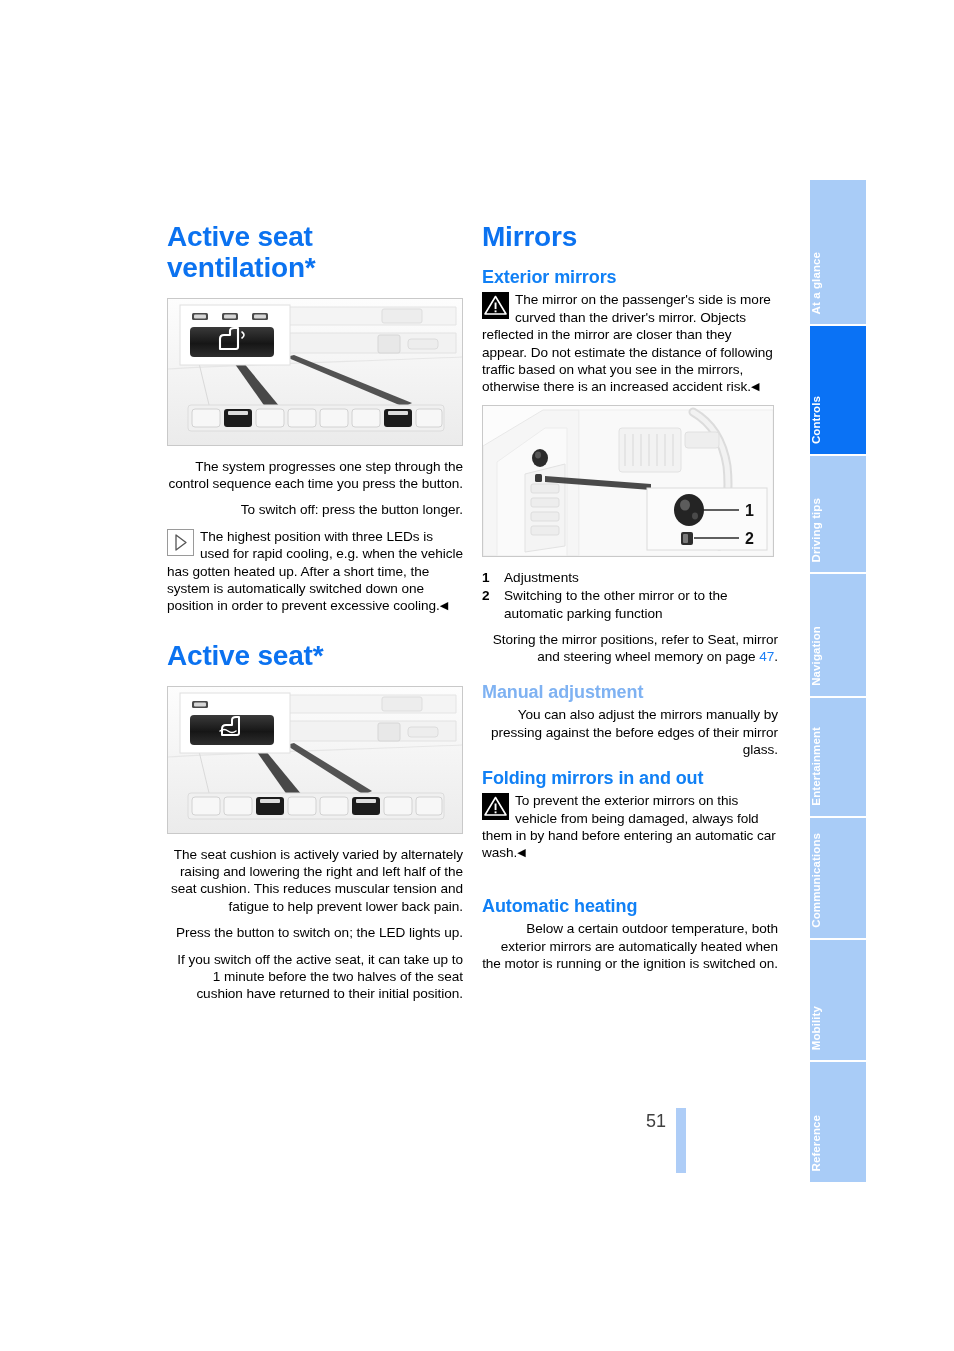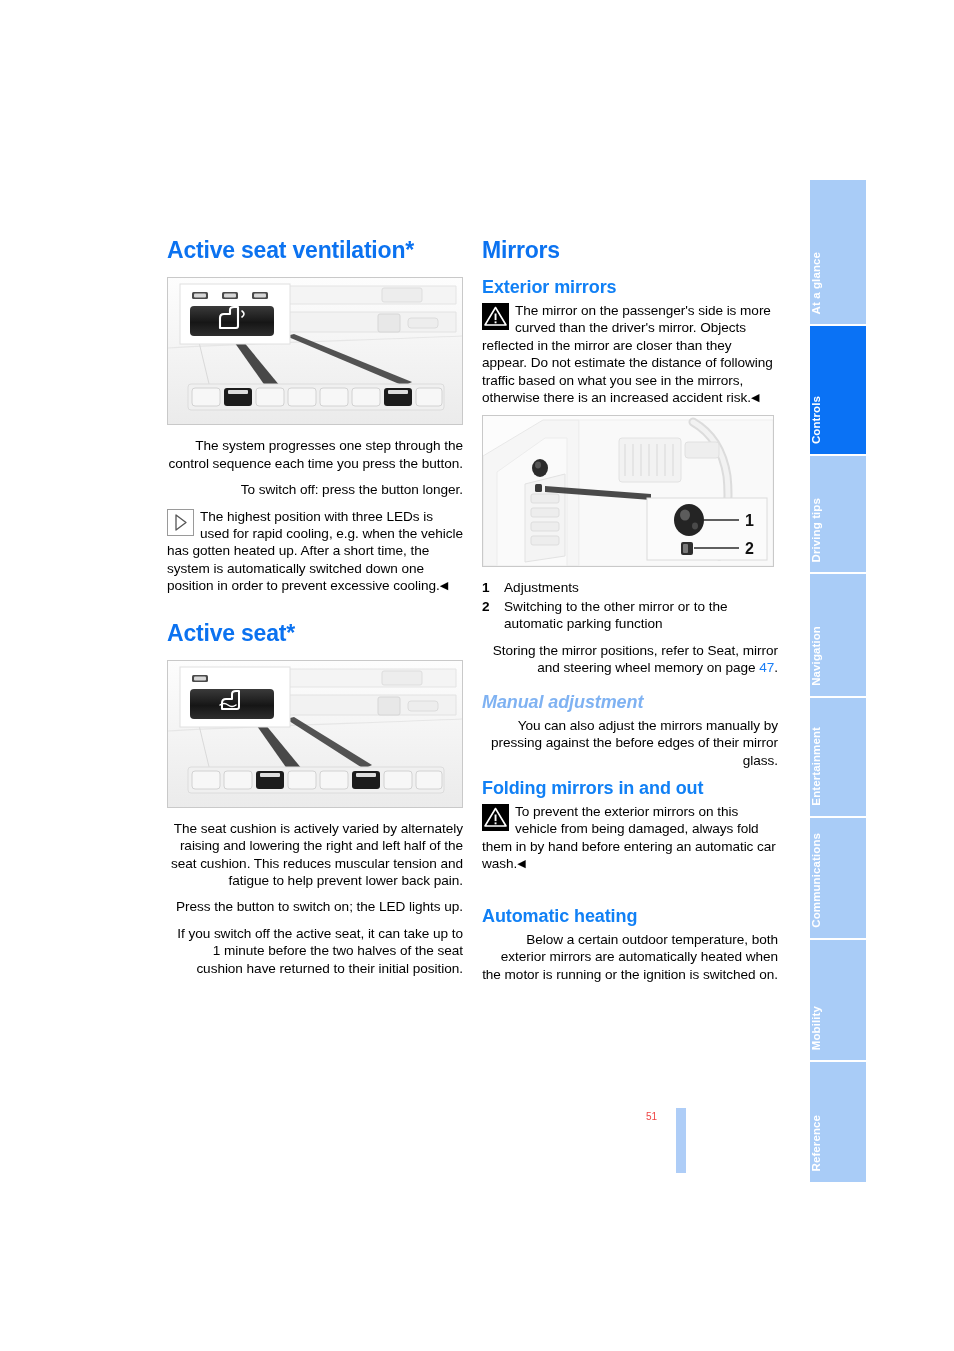--- a/index.html
+++ b/index.html
@@ -25,38 +25,37 @@
   .col {
     position: absolute;
     top: 222px;
     width: 296px;
   }
   .col-left  { left: 167px; }
   .col-right { left: 482px; }
 
   
   h1.section-title {
-    font-size: 23px;
+    font-size: 28px;
     font-weight: bold;
     color: #0b72f0;
-    margin: 16px 0 14px 0;
+    margin: 0 0 14px 0;
     letter-spacing: -0.2px;
     line-height: 1.1;
   }
   h2.sub-title {
     font-size: 18px;
     font-weight: bold;
     color: #1180f5;
     margin: 0 0 3px 0;
     letter-spacing: -0.1px;
     line-height: 1.2;
   }
   h2.sub-title.faded {
     color: #7fb2f2;
-    font-style: italic;
   }
 
   p.body {
     font-size: 13.6px;
     line-height: 17.4px;
     margin: 0 0 9px 0;
     letter-spacing: -0.05px;
     text-align: right;
   }
   p.tight { margin-bottom: 8px; }
@@ -166,22 +165,22 @@
     padding-left: 9px;
     box-sizing: border-box;
   }
   .tab.active .tab-label { color: #ffffff; }
 
   
   .folio {
     position: absolute;
     left: 646px;
     top: 1111px;
-    font-size: 10px;
-    color: #ef4444;
+    font-size: 18px;
+    color: #404040;
   }
   .folio-bar {
     position: absolute;
     left: 676px;
     top: 1108px;
     width: 10px;
     height: 65px;
     background: #aecdf7;
   }
 </style>

